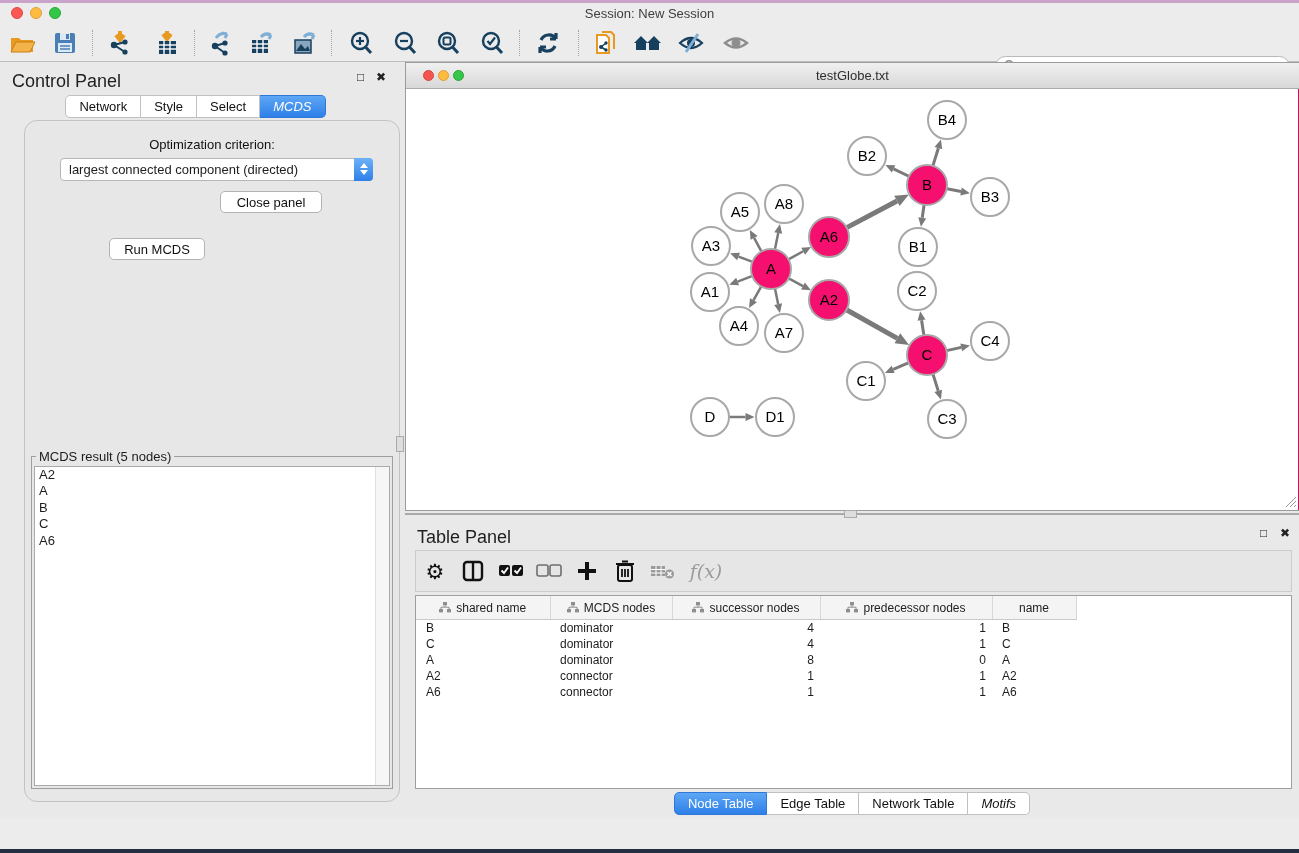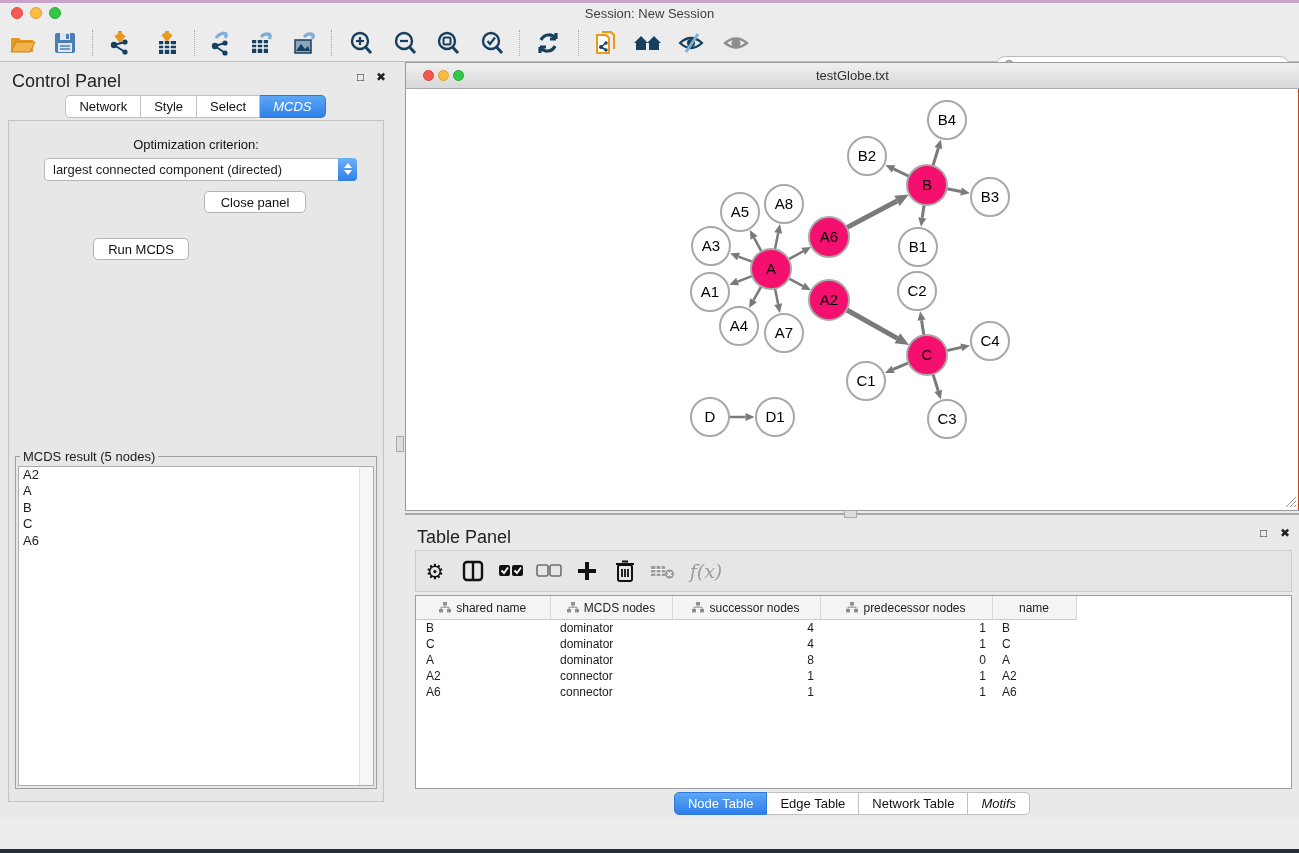--- a/index.html
+++ b/index.html
@@ -29,42 +29,42 @@
   .panel-icons{position:absolute;font-size:12px;color:#222;}
   #cp-header{position:absolute;left:12px;top:9px;}
   #cp-float{left:357px;top:8px;}  #cp-close{left:376px;top:8px;font-weight:bold;}
   .seg-group{display:flex;}
   .seg{height:21px;line-height:21px;padding:0 13px;background:#fff;border:1px solid #c0c0c0;border-left:none;
        font-size:13px;color:#111;text-align:center;}
   .seg:first-child{border-left:1px solid #c0c0c0;border-radius:5px 0 0 5px;}
   .seg:last-child{border-radius:0 5px 5px 0;font-style:italic;}
   .seg.selected{background:linear-gradient(#5ea7f5,#2e7fe9);border-color:#2e78d8;color:#fff;}
   #cp-tabs{position:absolute;left:0;top:33px;width:391px;display:flex;justify-content:center;}
-  #cp-body{position:absolute;left:8px;top:58px;width:376px;height:682px;background:#e7e7e7;
-     border:1px solid #c3c3c3;border-radius:0;box-sizing:border-box;}
+  #cp-body{position:absolute;left:24px;top:58px;width:376px;height:682px;background:#e7e7e7;
+     border:1px solid #c3c3c3;border-radius:13px;box-sizing:border-box;}
   #criterion-label{position:absolute;left:0;width:100%;top:16px;text-align:center;font-size:13px;color:#111;}
   #criterion-select{position:absolute;left:35px;top:37px;width:313px;height:23px;background:#fff;border:1px solid #b7b7b7;
      border-radius:4px;box-sizing:border-box;display:flex;align-items:center;}
   #criterion-select .sel-text{flex:1;font-size:13px;padding-left:8px;white-space:nowrap;overflow:hidden;}
   .stepper{width:19px;height:23px;margin:-1px -1px 0 0;border-radius:0 4px 4px 0;background:linear-gradient(#6db1f7,#2e7fe9);
      display:flex;flex-direction:column;align-items:center;justify-content:center;gap:2px;}
   .stepper .up{width:0;height:0;border-left:4px solid transparent;border-right:4px solid transparent;border-bottom:5px solid #fff;}
   .stepper .dn{width:0;height:0;border-left:4px solid transparent;border-right:4px solid transparent;border-top:5px solid #fff;}
   .mac-btn{position:absolute;top:70px;height:22px;background:#fff;border:1px solid #b3b3b3;border-radius:5px;
      font-size:13px;color:#111;display:flex;align-items:center;justify-content:center;box-sizing:border-box;}
   #run-btn{left:84px;width:96px;margin-top:47px;}
   #close-btn{left:195px;width:102px;}
   #mcds-fieldset{position:absolute;left:6px;top:328px;width:362px;height:340px;border:1px solid #9f9f9f;
      margin:0;padding:2px;box-sizing:border-box;background:#e7e7e7;}
   #mcds-fieldset legend{font-size:13px;padding:0 3px;margin-left:2px;}
   #mcds-list{position:relative;width:100%;height:100%;background:#fff;border:1px solid #ababab;box-sizing:border-box;overflow:hidden;}
   .mcds-item{font-size:13px;line-height:16.4px;padding-left:4px;}
   #mcds-scroll{position:absolute;right:0;top:0;width:13px;height:100%;background:#f6f6f6;border-left:1px solid #e0e0e0;}
   
-  #net-window{left:405px;top:0;width:894px;height:449px;border:1px solid #9b9b9b;border-right:none;box-sizing:border-box;background:#c2410c;}
+  #net-window{left:405px;top:0;width:894px;height:449px;border:1px solid #9b9b9b;border-right:none;box-sizing:border-box;background:#be185d;}
   #net-titlebar{position:absolute;left:0;top:0;width:100%;height:26px;background:linear-gradient(#f0f0f0,#d8d8d8);
      border-bottom:1px solid #ababab;box-sizing:border-box;}
   #net-titlebar .t-red{left:17px;background:#f4564f;border:1px solid #d8453f;box-sizing:border-box;}
   #net-titlebar .t-yel{left:32px;background:#fdbc40;border:1px solid #de9f34;box-sizing:border-box;}
   #net-titlebar .t-grn{left:47px;background:#35c64a;border:1px solid #28a637;box-sizing:border-box;}
   #net-titlebar .tl{width:11px;height:11px;top:7px;}
   #net-title{position:absolute;left:0;right:0;top:5px;text-align:center;font-size:13px;color:#2e2e2e;}
   #net-canvas{position:absolute;left:0;top:26px;width:892px;height:421px;background:#fff;}
   #resize-grip{position:absolute;right:2px;bottom:2px;width:13px;height:13px;}
   .split-handle{background:#ddd;border:1px solid #aaa;box-sizing:border-box;}

